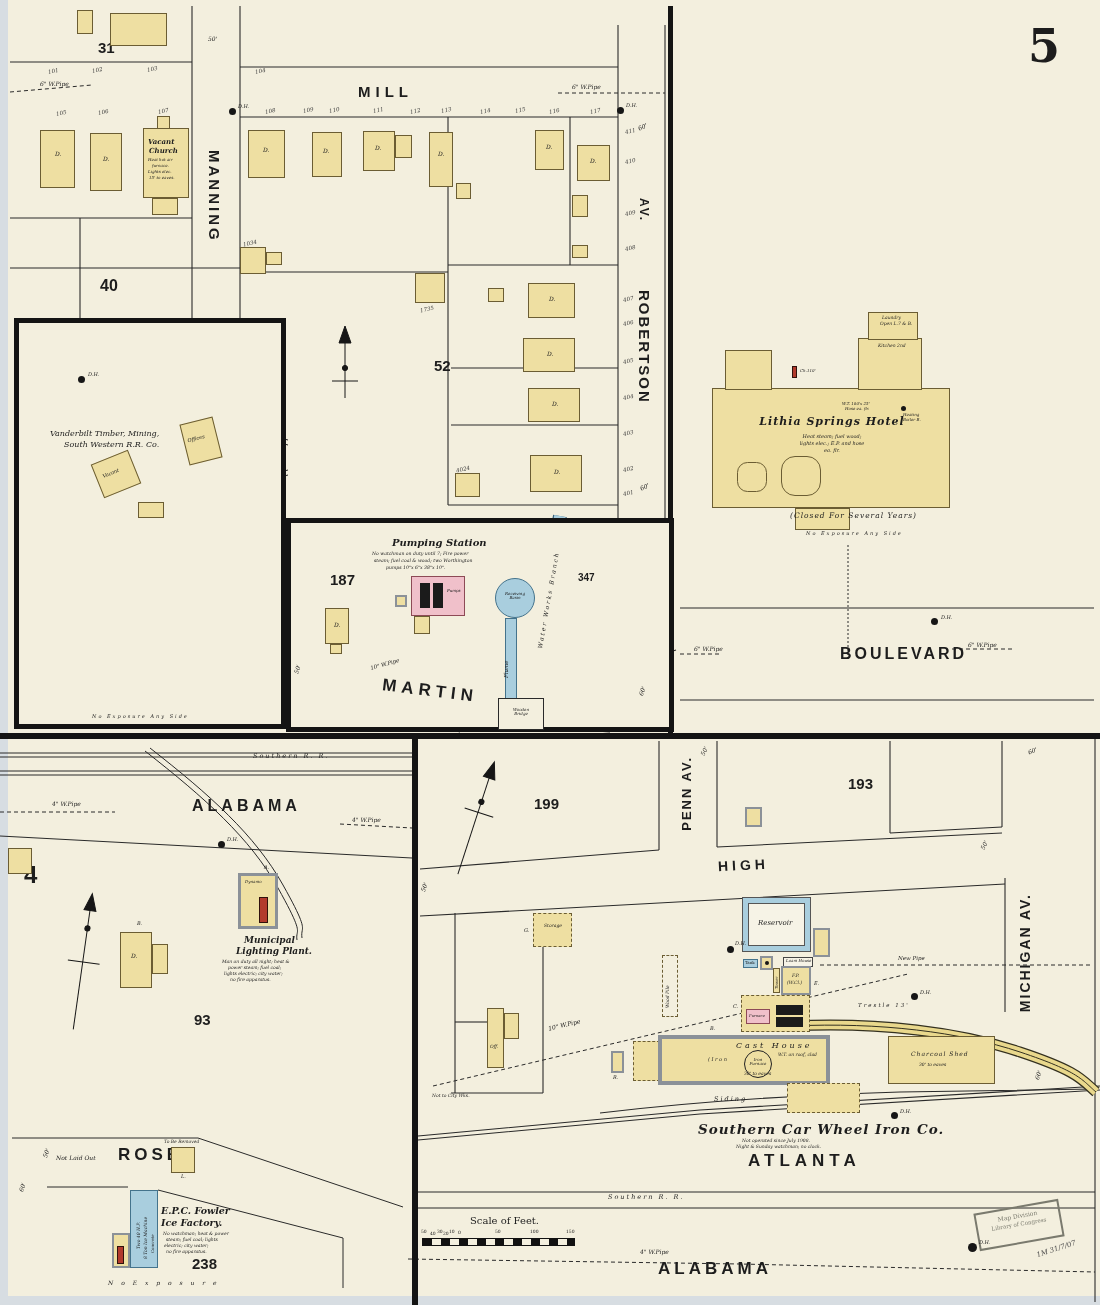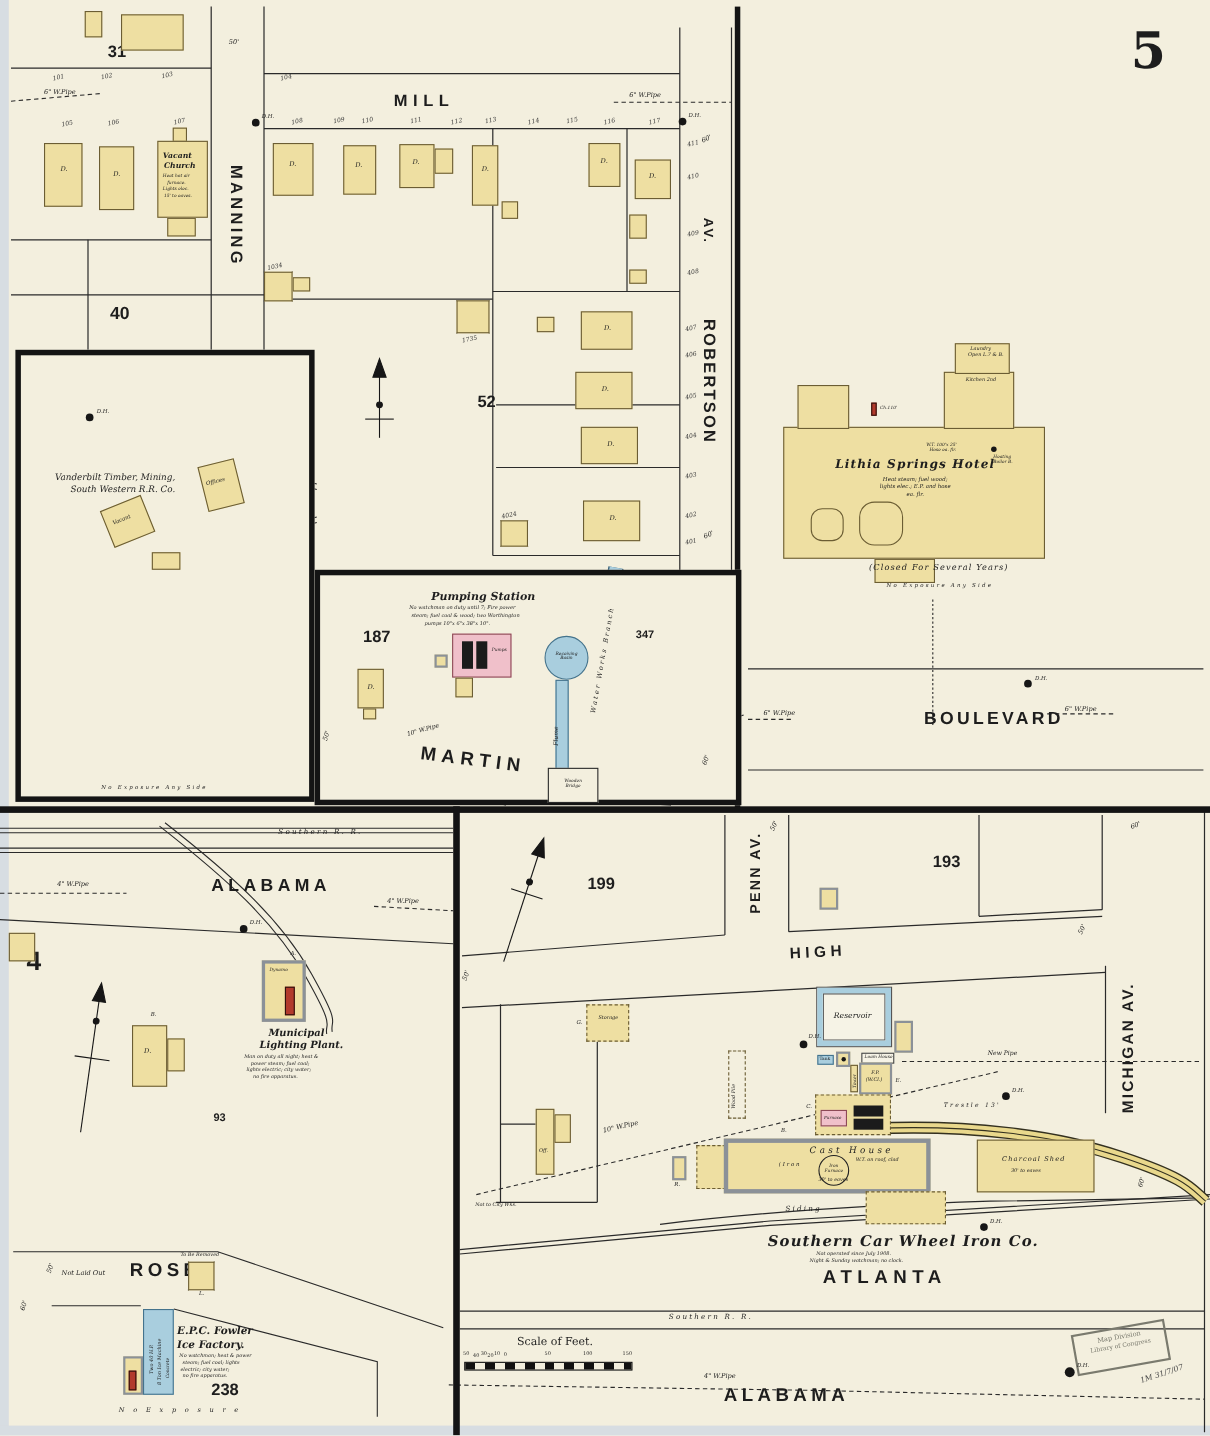--- a/index.html
+++ b/index.html
@@ -374,21 +374,21 @@
     <span class="lbl" style="left:4px;top:4px;font-size:4px;">Dynamo</span>
     <div class="red" style="left:18px;top:21px;width:9px;height:26px;"></div>
   </div>
   <div class="lbl tiny" style="left:264px;top:865px;">A.</div>
   <div class="lbl" style="left:244px;top:936px;font-size:9px;font-weight:bold;">Municipal</div>
   <div class="lbl" style="left:236px;top:947px;font-size:9px;font-weight:bold;">Lighting Plant.</div>
   <div class="lbl" style="left:222px;top:960px;font-size:4.5px;">Man on duty all night; heat &amp;</div>
   <div class="lbl" style="left:228px;top:966px;font-size:4.5px;">power steam; fuel coal;</div>
   <div class="lbl" style="left:224px;top:972px;font-size:4.5px;">lights electric; city water;</div>
   <div class="lbl" style="left:230px;top:978px;font-size:4.5px;">no fire apparatus.</div>
-  <div class="lbl num" style="left:194px;top:1012px;font-size:10px;">93</div>
+  <div class="lbl num" style="left:194px;top:1012px;font-size:15px;">93</div>
 
   <div class="lbl" style="left:56px;top:1155px;font-size:6px;">Not Laid Out</div>
   <div class="lbl" style="left:42px;top:1150px;font-size:6px;transform:rotate(-70deg);">50'</div>
   <div class="lbl" style="left:18px;top:1184px;font-size:6px;transform:rotate(-72deg);">60'</div>
   <div class="lbl sans" style="left:118px;top:1146px;font-size:17px;letter-spacing:4px;">ROSE</div>
   <div class="lbl" style="left:164px;top:1140px;font-size:4.5px;">To Be Removed</div>
   <div class="bld" style="left:171px;top:1147px;width:24px;height:26px;"></div>
   <div class="lbl tiny" style="left:181px;top:1174px;">L.</div>
   <div class="bld blue" style="left:130px;top:1190px;width: 28px;height:78px;">
     <span class="lbl" style="left:6px;top:58px;font-size:4.5px;transform:rotate(-90deg);transform-origin:left top;">Two 40 H.P.</span>
@@ -464,21 +464,21 @@
   <div class="bld pink" style="left:746px;top:1009px;width:24px;height:15px;">
     <span class="lbl" style="left:2px;top:4px;font-size:3.8px;">Furnace</span>
   </div>
   <div class="blk" style="left:776px;top:1005px;width:27px;height:10px;"></div>
   <div class="blk" style="left:776px;top:1017px;width:27px;height:10px;"></div>
   <div class="lbl tiny" style="left:733px;top:1004px;">C.</div>
   <div class="lbl tiny" style="left:814px;top:981px;">E.</div>
   <div class="lbl tiny" style="left:710px;top:1026px;">B.</div>
 
   <div class="bld dash" style="left:633px;top:1041px;width:27px;height:40px;"></div>
-  <div class="bld gray" style="left:658px;top:1035px;width:188px;height:50px;border-width:4px;">
+  <div class="bld gray" style="left:658px;top:1035px;width:172px;height:50px;border-width:4px;">
     <span class="lbl" style="left:74px;top:3px;font-size:8px;letter-spacing:3px;">Cast House</span>
     <span class="lbl" style="left:46px;top:18px;font-size:5px;">( I r o n</span>
     <div style="position:absolute;left:82px;top:11px;width:26px;height:26px;border:1px solid #222;border-radius:50%;text-align:center;">
       <div class="lbl" style="position:static;font-size:4px;margin-top:7px;">Iron</div>
       <div class="lbl" style="position:static;font-size:4px;">Furnace</div>
     </div>
     <span class="lbl" style="left:116px;top:14px;font-size:4.5px;">W.T. on roof, clad</span>
     <span class="lbl" style="left:82px;top:33px;font-size:4.5px;">30' to eaves</span>
   </div>
   <div class="bld gray" style="left:611px;top:1051px;width:13px;height:22px;border-width:2px;"></div>

